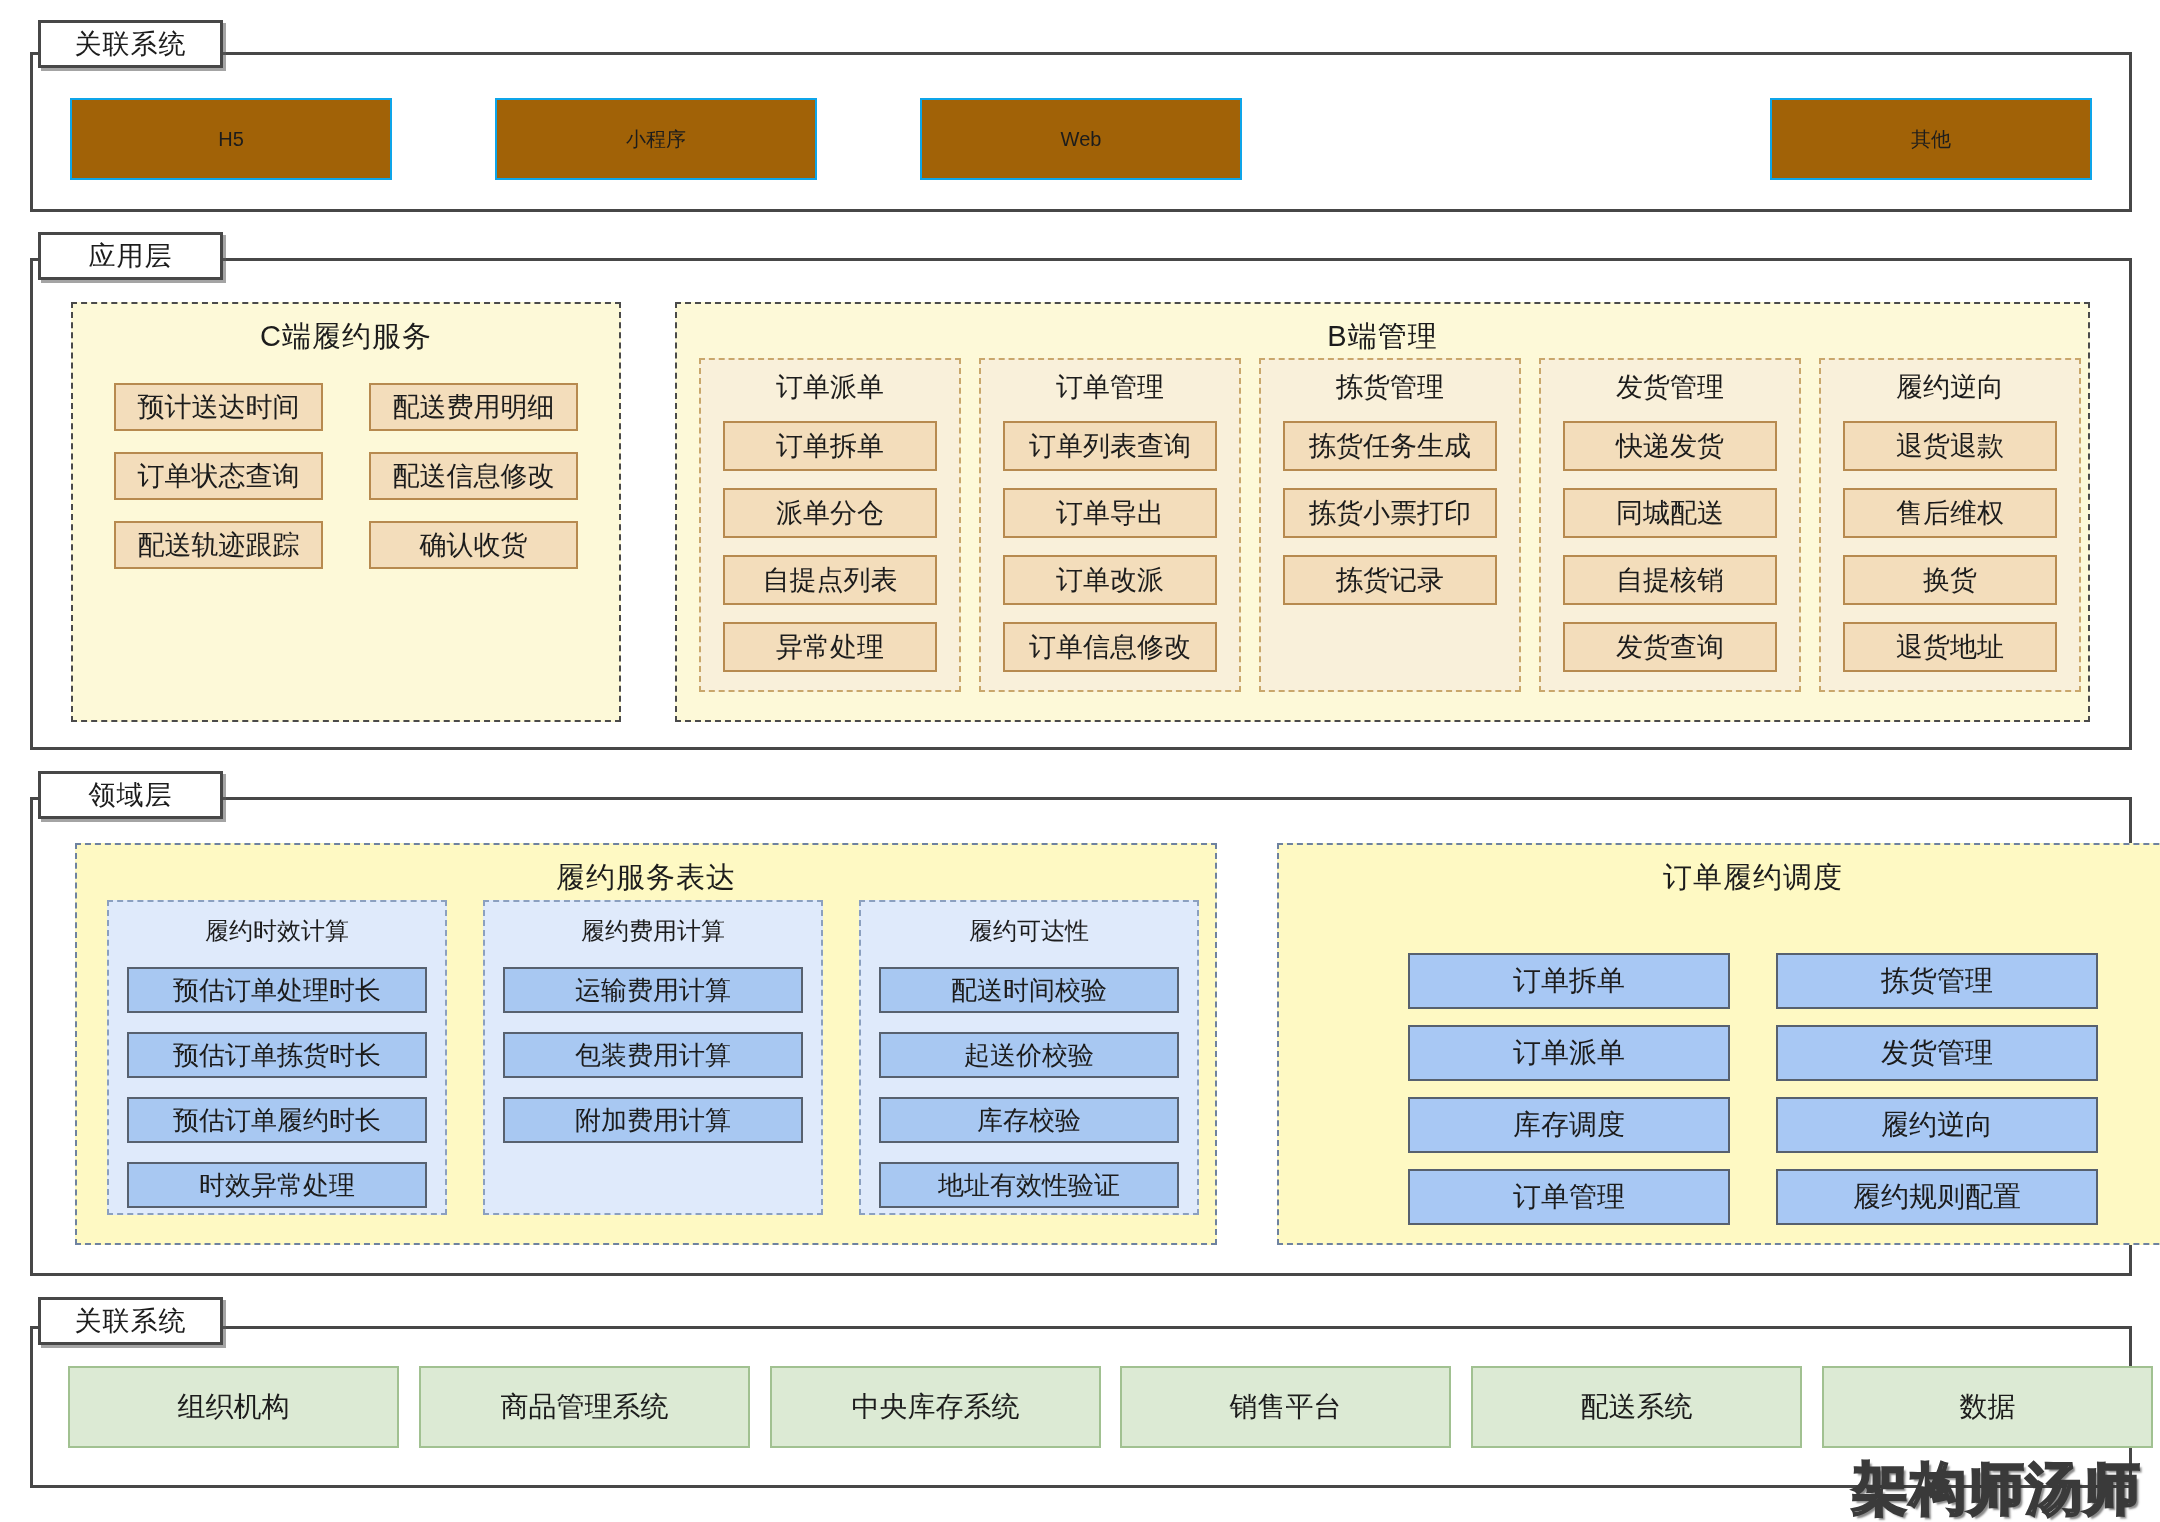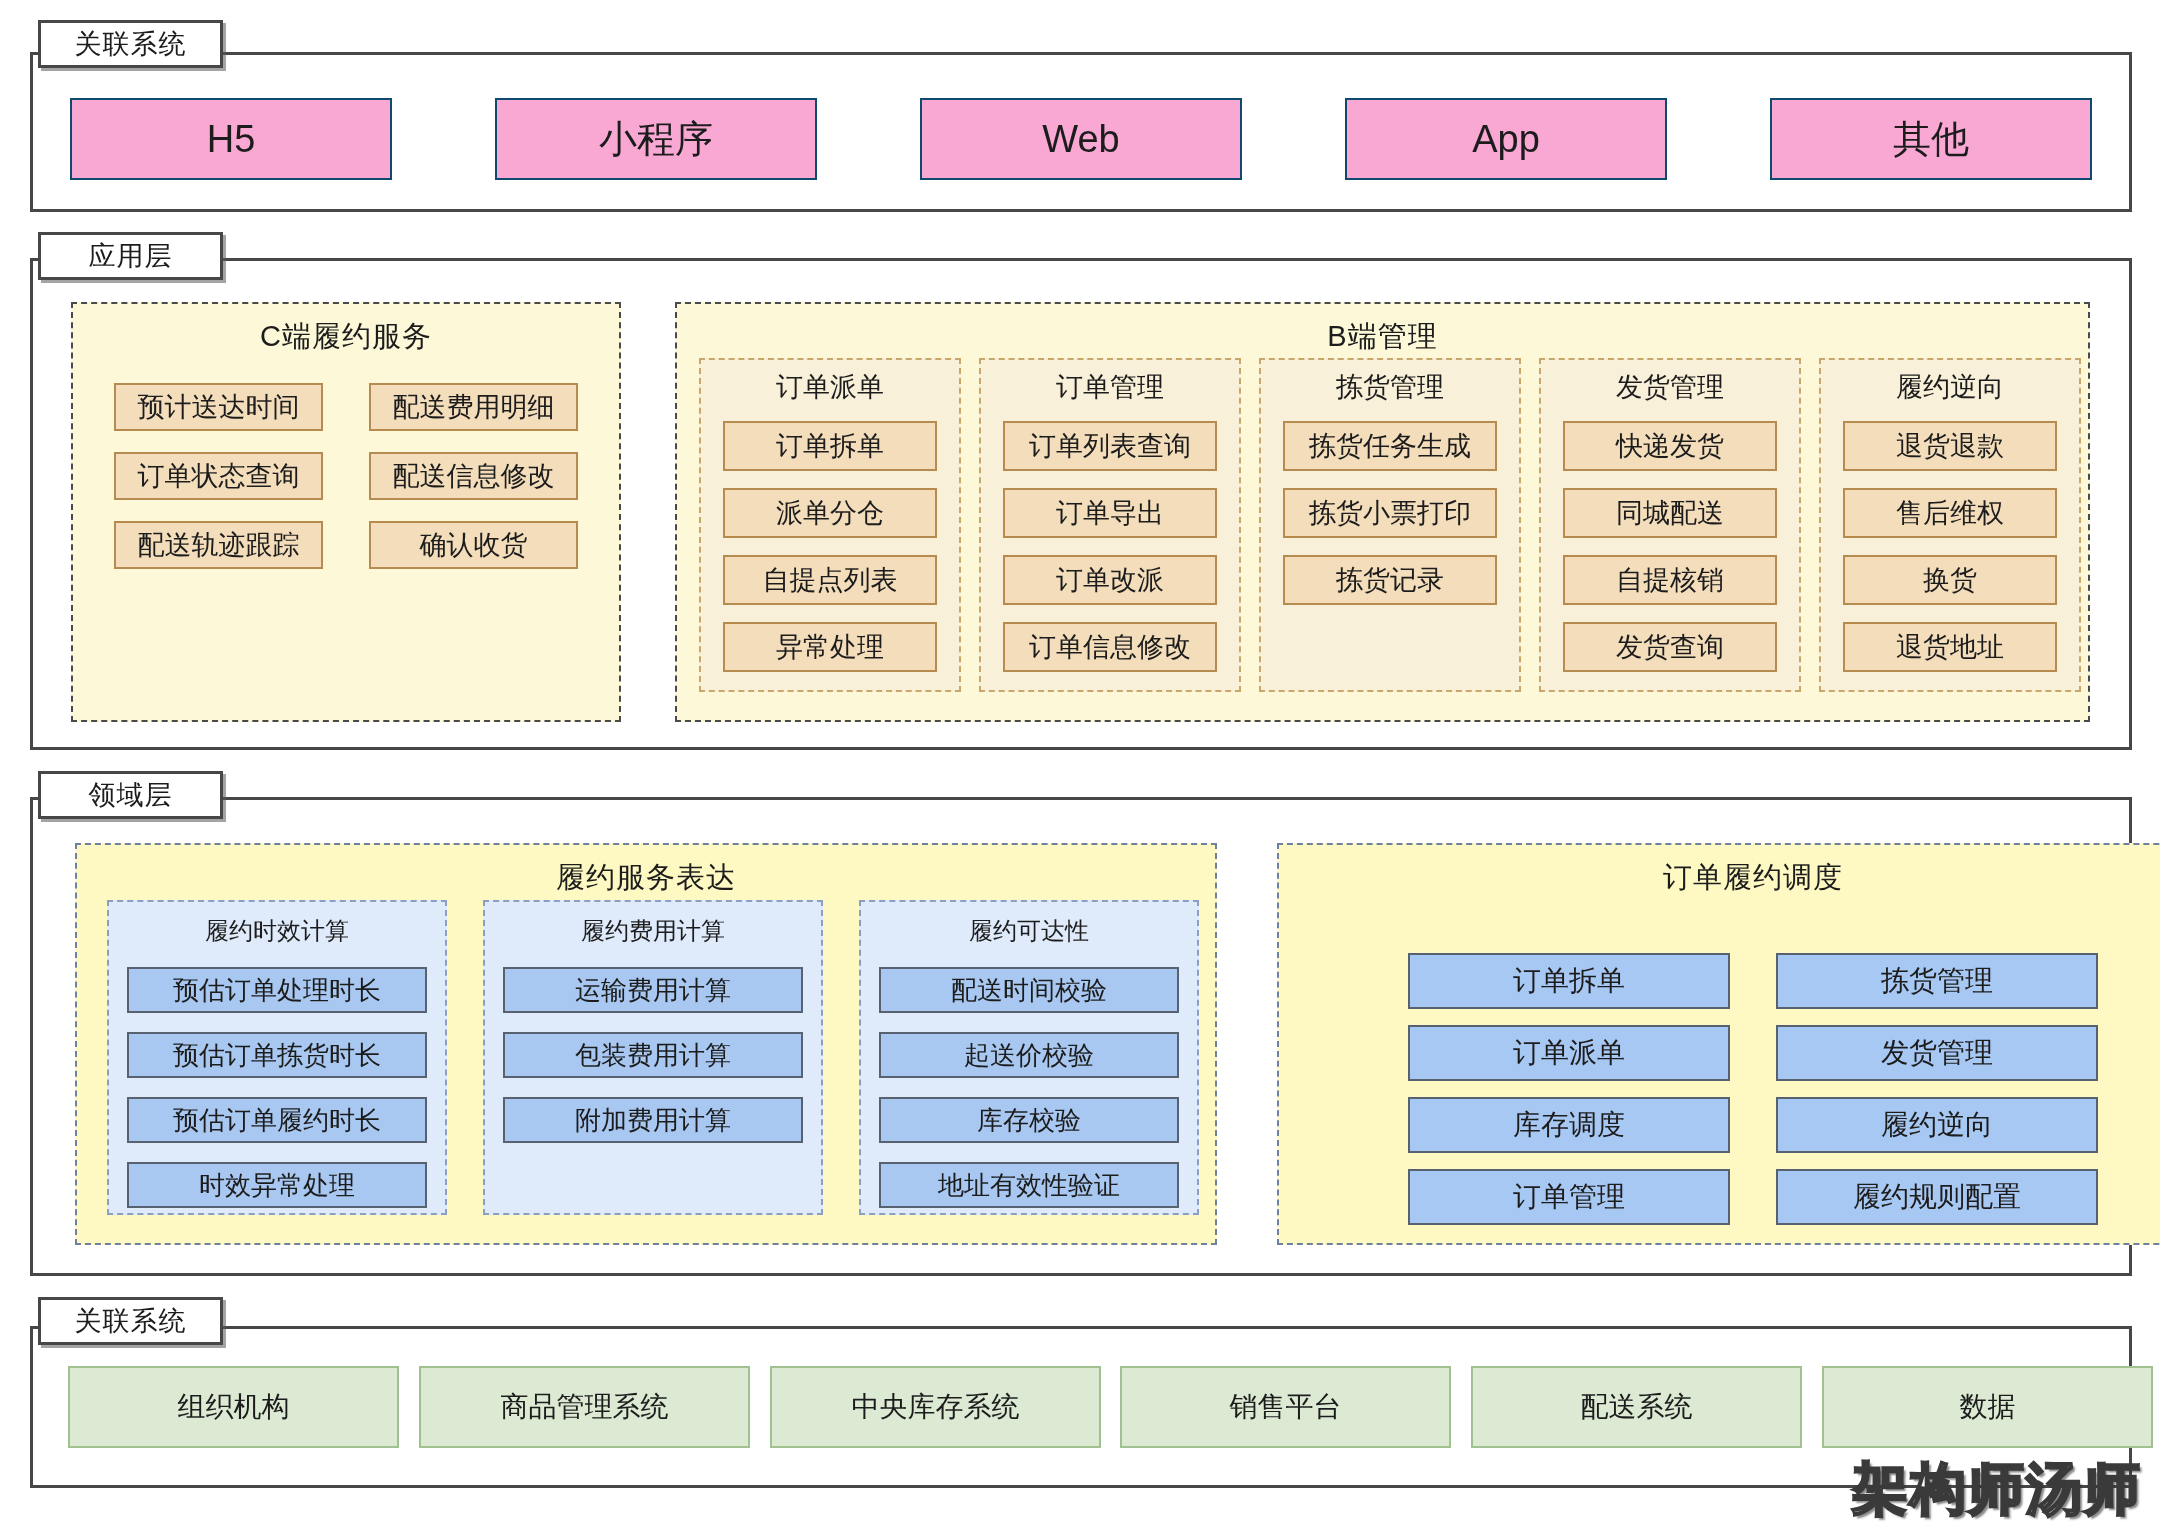--- a/index.html
+++ b/index.html
@@ -13,22 +13,22 @@
   .layer{position:absolute;border:3px solid #474747;background:#ffffff;box-sizing:border-box;}
   .layer-label{
     position:absolute;width:185px;height:48px;background:#ffffff;
     border:3px solid #474747;box-sizing:border-box;z-index:6;
     display:flex;align-items:center;justify-content:center;
     font-size:27px;letter-spacing:1px;box-shadow:3px 3px 0 rgba(90,90,90,.55);
   }
   
   .ch-box{
     position:absolute;top:43px;width:322px;height:82px;box-sizing:border-box;
-    background:#f9a8d4;border:2px solid #0c4a6e;
-    display:flex;align-items:center;justify-content:center;font-size:38px;
+    background:#a16207;border:2px solid #0ea5e9;
+    display:flex;align-items:center;justify-content:center;font-size:20px;
   }
   
   .yellow-panel{
     position:absolute;box-sizing:border-box;
     background:#fdf9d8;border:2px dashed #4a4a4a;
   }
   .panel-title{text-align:center;margin-top:13px;font-size:29px;letter-spacing:1px;}
   .c-grid{
     display:grid;grid-template-columns:209px 209px;column-gap:46px;row-gap:21px;
     justify-content:center;margin-top:26px;
@@ -81,21 +81,20 @@
     text-shadow:3px 3px 2px rgba(40,40,40,.55);
   }
 </style>
 </head>
 <body>
 
 <div class="layer" style="left:30px;top:52px;width:2102px;height:160px">
   <div class="ch-box" style="left:37px">H5</div>
   <div class="ch-box" style="left:462px">小程序</div>
   <div class="ch-box" style="left:887px">Web</div>
-  <div class="ch-box" style="left:1312px">App</div>
   <div class="ch-box" style="left:1737px">其他</div>
 </div>
 <div class="layer-label" style="left:38px;top:20px">关联系统</div>
 
 <div class="layer" style="left:30px;top:258px;width:2102px;height:492px">
 
   <div class="yellow-panel" style="left:38px;top:41px;width:550px;height:420px">
     <div class="panel-title">C端履约服务</div>
     <div class="c-grid">
       <div class="tan-box">预计送达时间</div>

